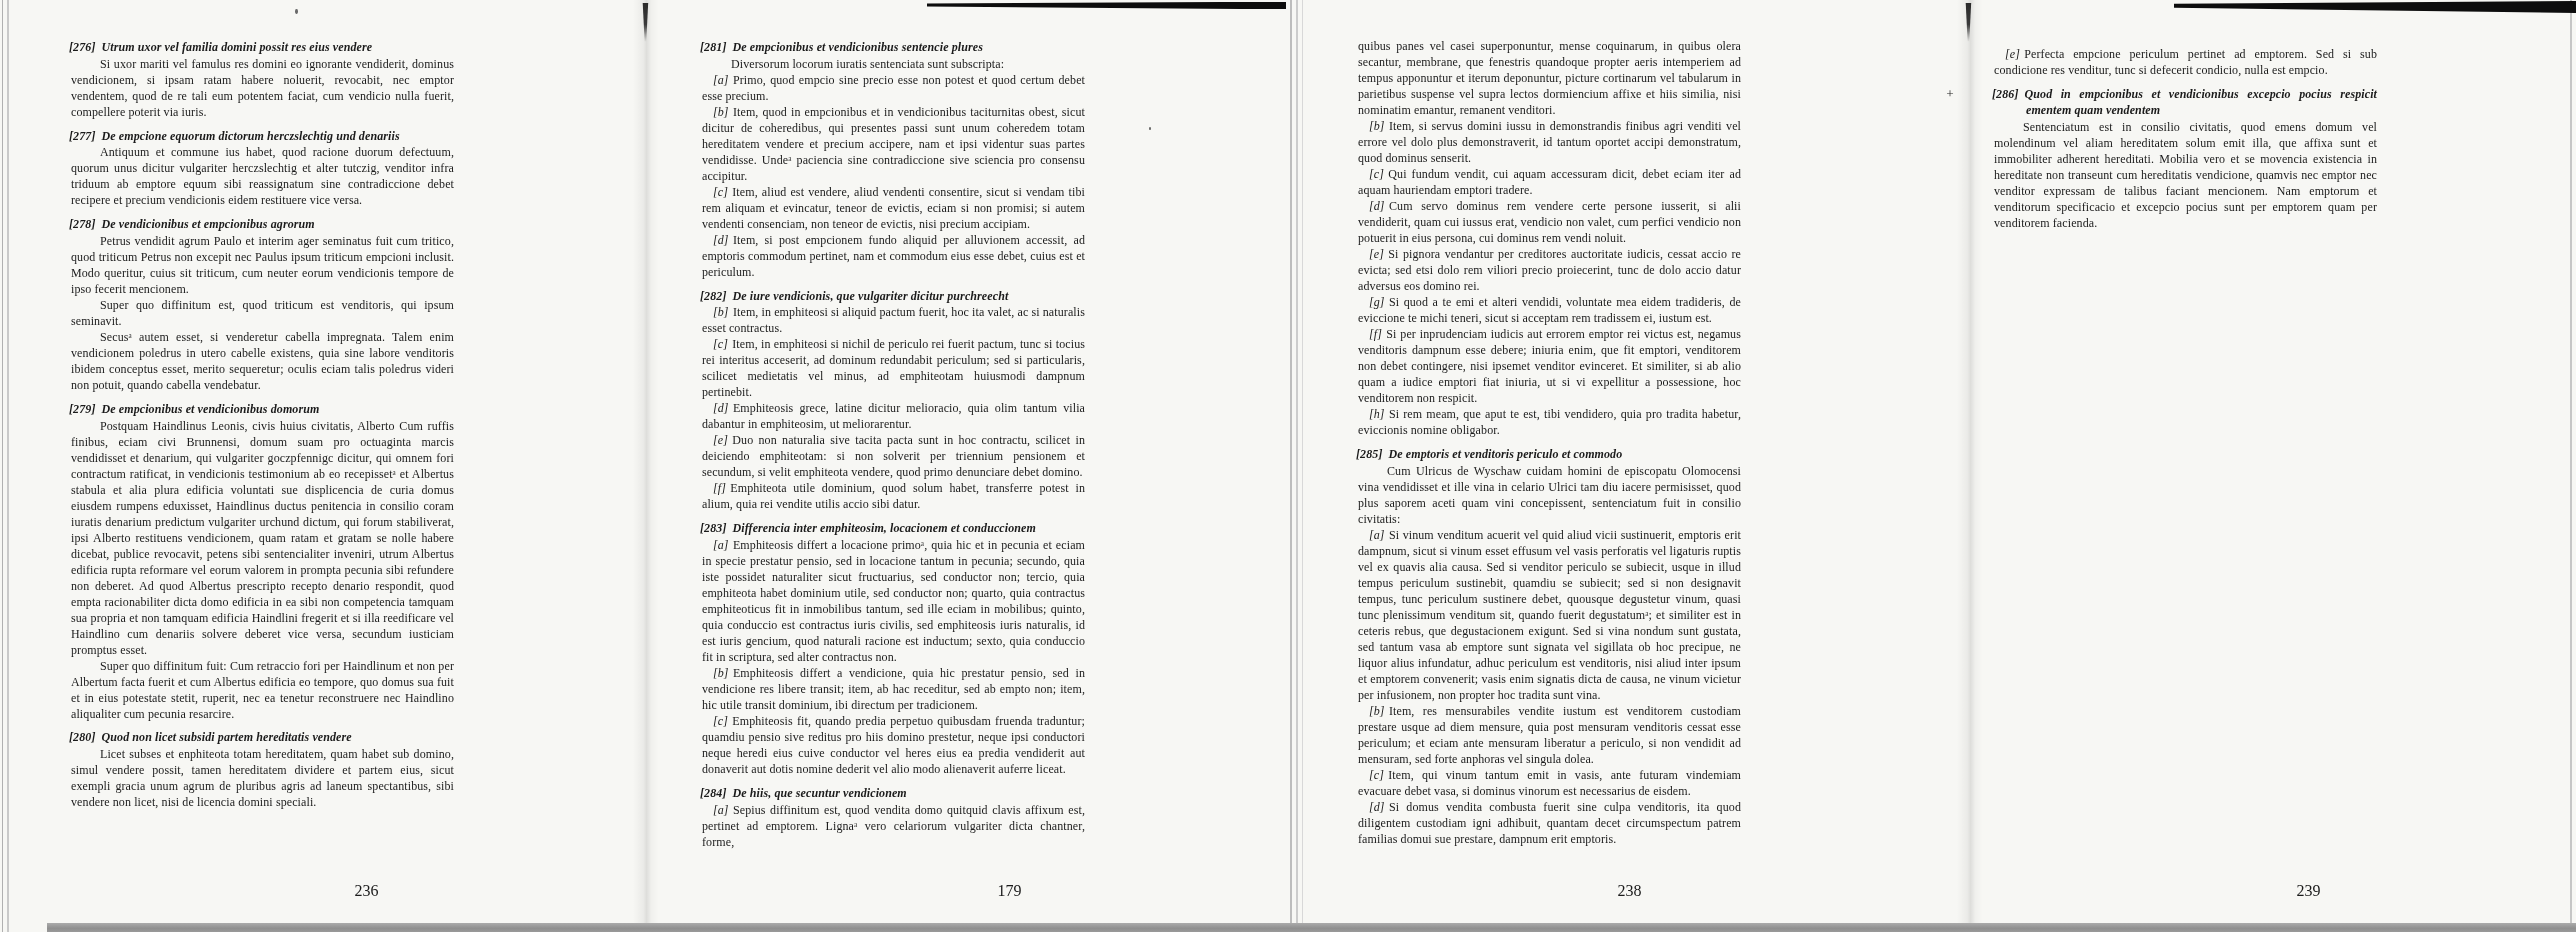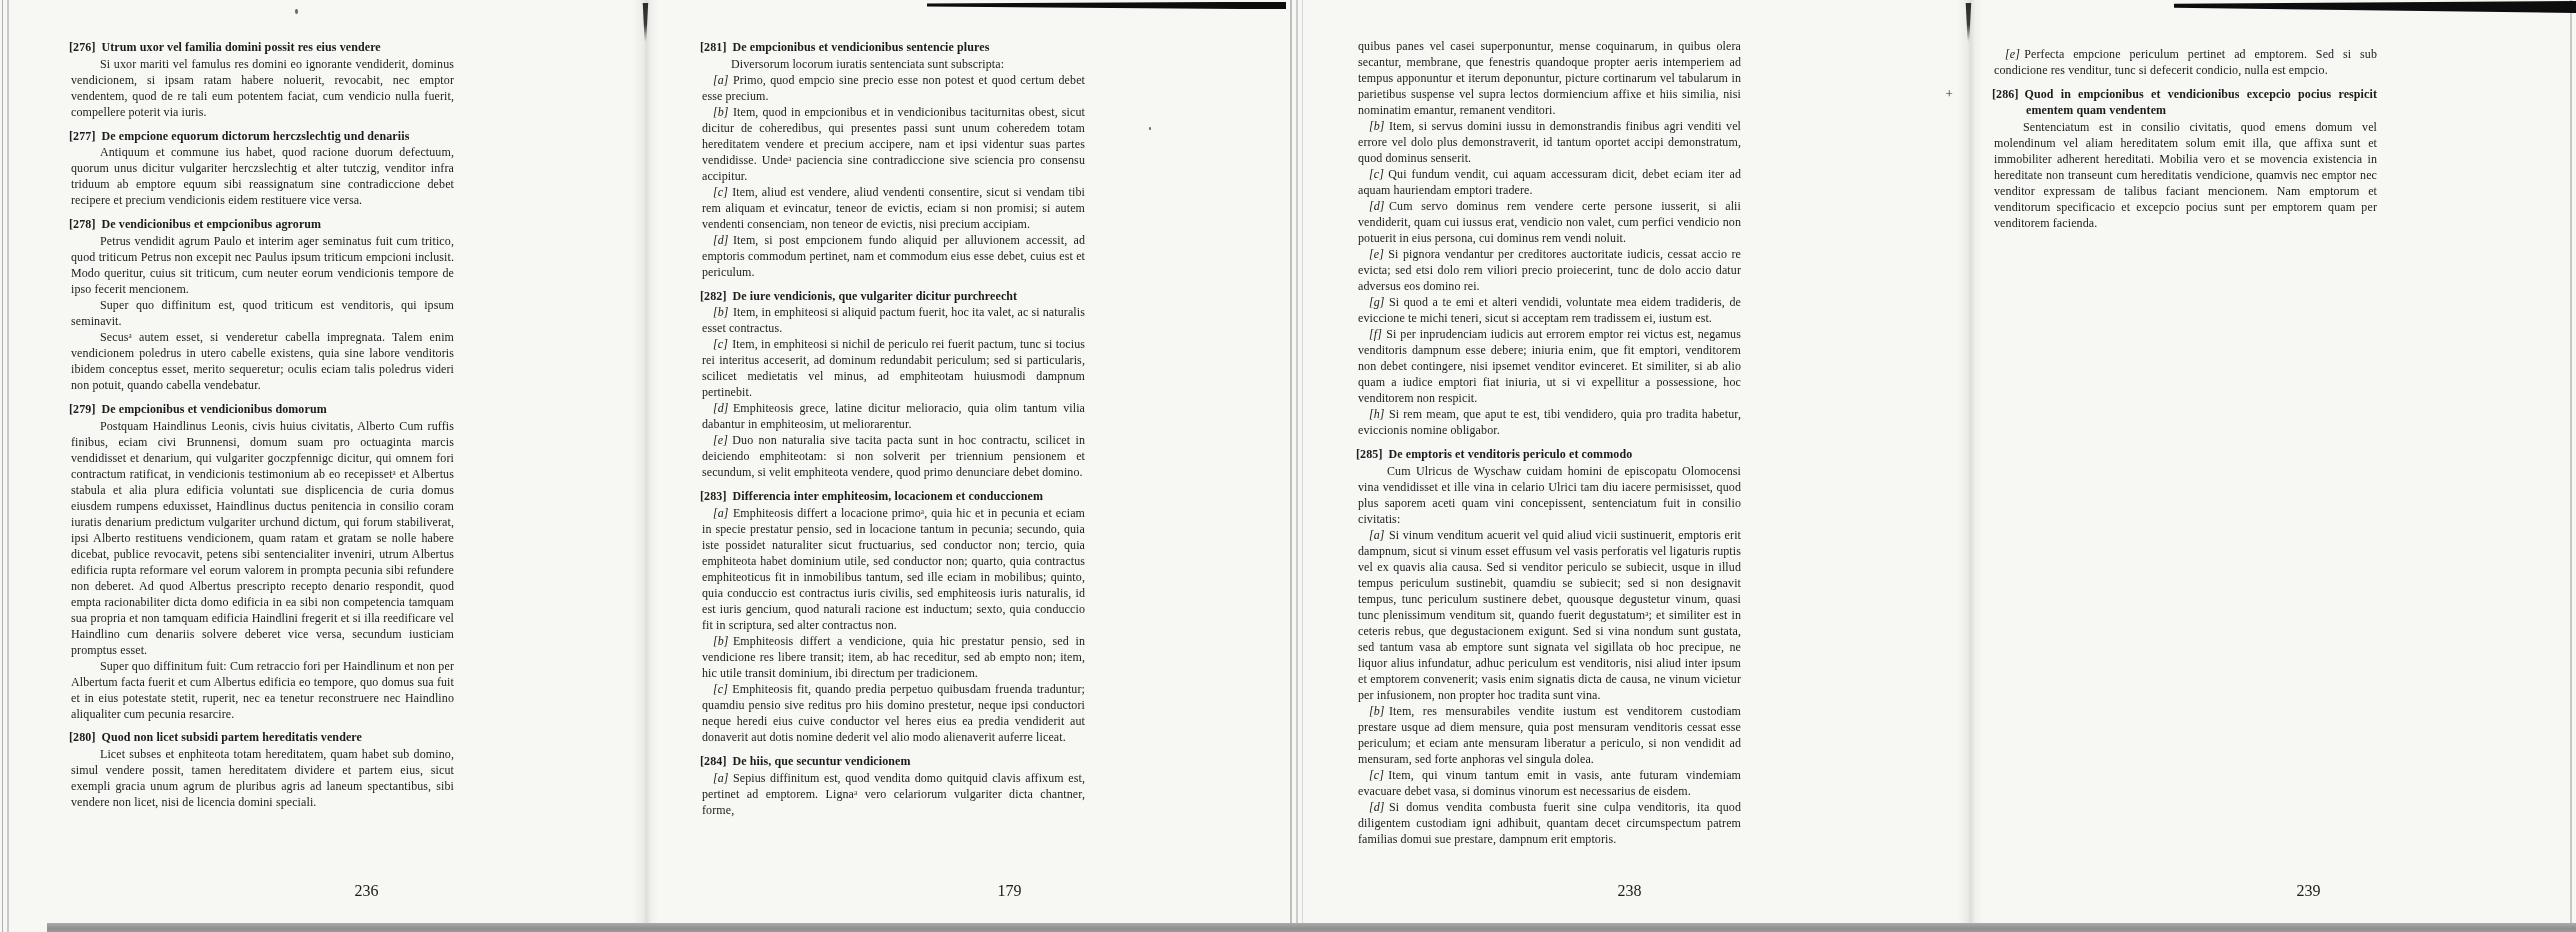--- a/index.html
+++ b/index.html
@@ -22,21 +22,21 @@
     clip-path:polygon(0 22%,100% 0,100% 100%,0 62%);}
   .topbar.right-spread{left:2174px;top:0.9px;width:402px;height:12px;
     clip-path:polygon(0 24%,100% 0,100% 100%,0 58%);}
   .bottom-band{position:absolute;left:47px;top:923px;width:2529px;height:9.4px;
     background:linear-gradient(#ababab,#8f8f8f 60%,#9a9a9a);}
   .speck{position:absolute;background:#6a6a6a;border-radius:50%;}
   
   .col{position:absolute;width:383px;text-align:justify;
     font-size:12px;line-height:16px;letter-spacing:0.1px;}
   .section{margin:0 0 7.7px 0;}
-  .heading{font-weight:bold;padding-left:32px;text-indent:-34px;position:relative;margin:0 0 0.9px 0;}
+  .heading{font-weight:bold;padding-left:32px;text-indent:-34px;position:relative;margin:0 0 0.9px 0;font-style:italic;}
   .sec-id{padding-right:6px;}
   .marginal{position:absolute;left:-14.6px;top:0;font-weight:normal;font-size:13px;}
   p.para{margin:0;text-indent:29px;}
   p.para.labeled{text-indent:11px;}
   p.para.cont{text-indent:0;}
   .plabel{font-style:italic;padding-right:4.3px;}
   .pagenum{position:absolute;top:882px;width:69px;text-align:center;font-size:16px;}
 </style>
 </head>
 <body>
@@ -92,20 +92,21 @@
       <p class="para labeled"><i class="plabel">[b]</i>Item, quod in empcionibus et in vendicionibus taciturnitas obest, sicut dicitur de coheredibus, qui presentes passi sunt unum coheredem totam hereditatem vendere et precium accipere, nam et ipsi videntur suas partes vendidisse. Undeᵃ paciencia sine contradiccione sive sciencia pro consensu accipitur.</p>
       <p class="para labeled"><i class="plabel">[c]</i>Item, aliud est vendere, aliud vendenti consentire, sicut si vendam tibi rem aliquam et evincatur, teneor de evictis, eciam si non promisi; si autem vendenti consenciam, non teneor de evictis, nisi precium accipiam.</p>
       <p class="para labeled"><i class="plabel">[d]</i>Item, si post empcionem fundo aliquid per alluvionem accessit, ad emptoris commodum pertinet, nam et commodum eius esse debet, cuius est et periculum.</p>
     </div>
     <div class="section">
       <div class="heading"><span class="sec-id">[282]</span><span class="sec-title">De iure vendicionis, que vulgariter dicitur purchreecht</span></div>
       <p class="para labeled"><i class="plabel">[b]</i>Item, in emphiteosi si aliquid pactum fuerit, hoc ita valet, ac si naturalis esset contractus.</p>
       <p class="para labeled"><i class="plabel">[c]</i>Item, in emphiteosi si nichil de periculo rei fuerit pactum, tunc si tocius rei interitus acceserit, ad dominum redundabit periculum; sed si particularis, scilicet medietatis vel minus, ad emphiteotam huiusmodi dampnum pertinebit.</p>
       <p class="para labeled"><i class="plabel">[d]</i>Emphiteosis grece, latine dicitur melioracio, quia olim tantum vilia dabantur in emphiteosim, ut meliorarentur.</p>
       <p class="para labeled"><i class="plabel">[e]</i>Duo non naturalia sive tacita pacta sunt in hoc contractu, scilicet in deiciendo emphiteotam: si non solverit per triennium pensionem et secundum, si velit emphiteota vendere, quod primo denunciare debet domino.</p>
+      <p class="para labeled"><i class="plabel">[f]</i>Emphiteota utile dominium, quod solum habet, transferre potest in alium, quia rei vendite utilis accio sibi datur.</p>
     </div>
     <div class="section">
       <div class="heading"><span class="sec-id">[283]</span><span class="sec-title">Differencia inter emphiteosim, locacionem et conduccionem</span></div>
       <p class="para labeled"><i class="plabel">[a]</i>Emphiteosis differt a locacione primoᵃ, quia hic et in pecunia et eciam in specie prestatur pensio, sed in locacione tantum in pecunia; secundo, quia iste possidet naturaliter sicut fructuarius, sed conductor non; tercio, quia emphiteota habet dominium utile, sed conductor non; quarto, quia contractus emphiteoticus fit in inmobilibus tantum, sed ille eciam in mobilibus; quinto, quia conduccio est contractus iuris civilis, sed emphiteosis iuris naturalis, id est iuris gencium, quod naturali racione est inductum; sexto, quia conduccio fit in scriptura, sed alter contractus non.</p>
       <p class="para labeled"><i class="plabel">[b]</i>Emphiteosis differt a vendicione, quia hic prestatur pensio, sed in vendicione res libere transit; item, ab hac receditur, sed ab empto non; item, hic utile transit dominium, ibi directum per tradicionem.</p>
       <p class="para labeled"><i class="plabel">[c]</i>Emphiteosis fit, quando predia perpetuo quibusdam fruenda traduntur; quamdiu pensio sive reditus pro hiis domino prestetur, neque ipsi conductori neque heredi eius cuive conductor vel heres eius ea predia vendiderit aut donaverit aut dotis nomine dederit vel alio modo alienaverit auferre liceat.</p>
     </div>
     <div class="section">
       <div class="heading"><span class="sec-id">[284]</span><span class="sec-title">De hiis, que secuntur vendicionem</span></div>
       <p class="para labeled"><i class="plabel">[a]</i>Sepius diffinitum est, quod vendita domo quitquid clavis affixum est, pertinet ad emptorem. Lignaᵃ vero celariorum vulgariter dicta chantner, forme,</p>

